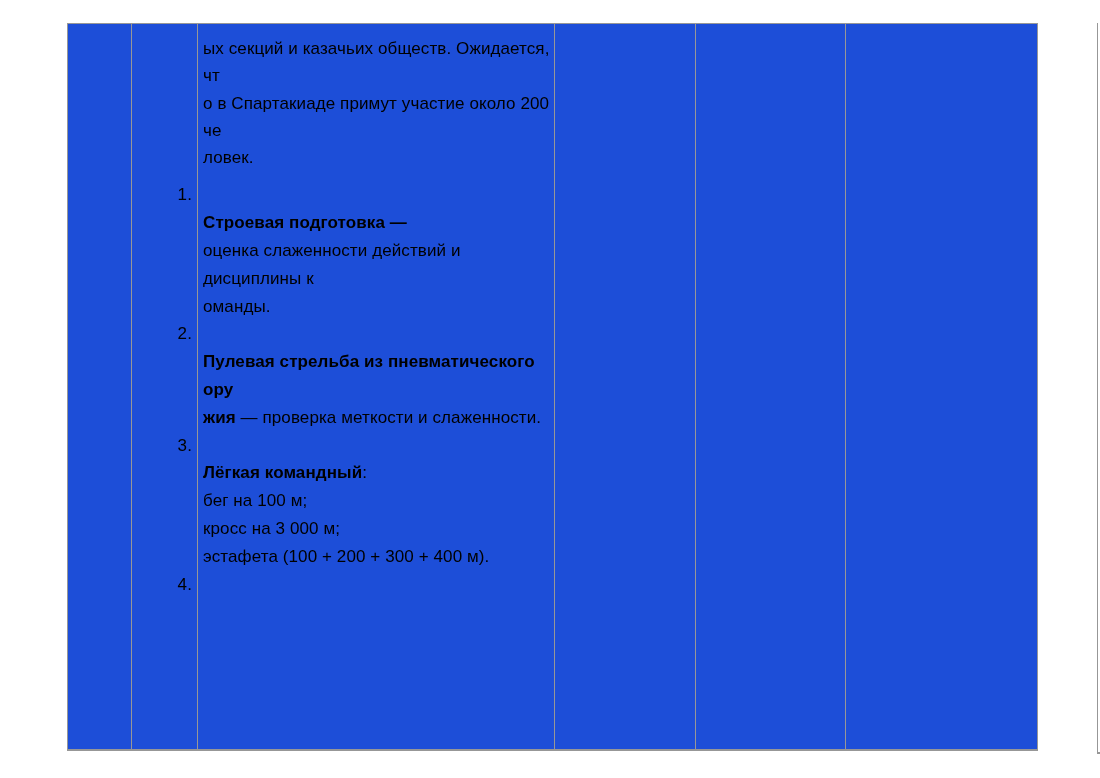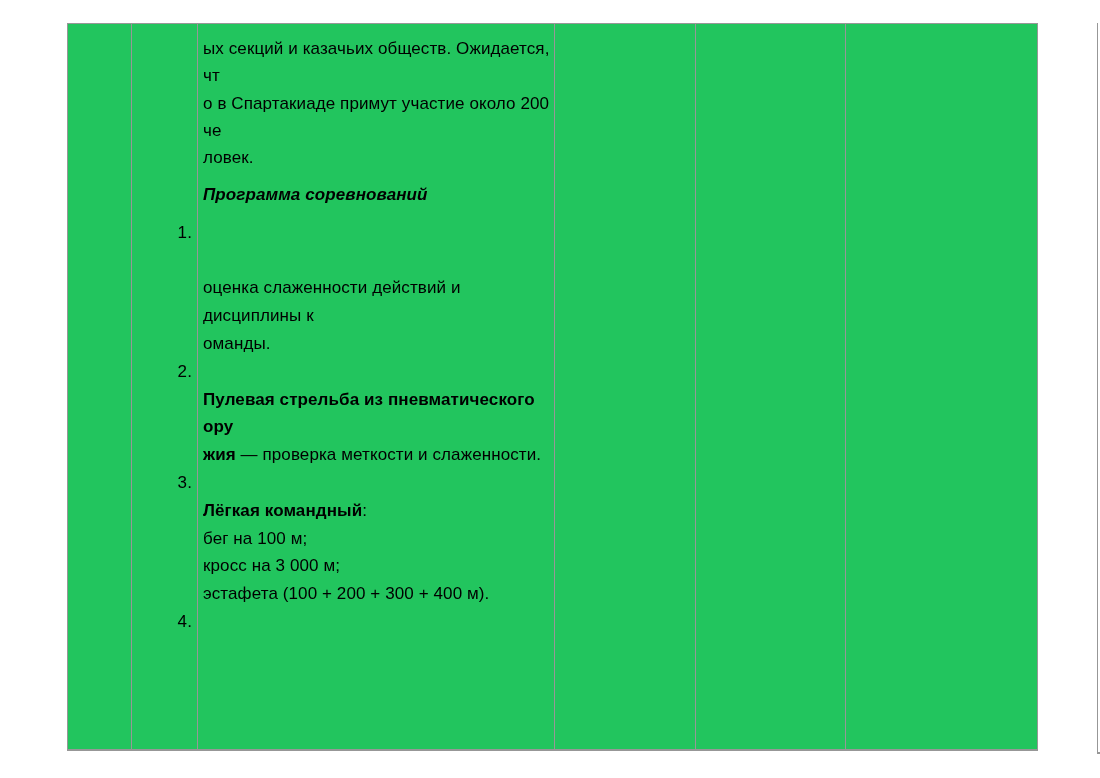--- a/index.html
+++ b/index.html
@@ -18,21 +18,21 @@
   .stage { position: relative; width: 1100px; height: 778px; }
 
   .doc-table {
     position: absolute;
     left: 67px; top: 23px;
     width: 971px; height: 728px;
     box-sizing: border-box;
     border: 1px solid var(--border-color);
     border-bottom-width: 2px;
     display: flex;
-    background: #22c55e;
+    background: #1d4ed8;
   }
   .col {
     box-sizing: border-box;
     height: 100%;
     flex: 0 0 auto;
   }
   .col + .col { border-left: 1px solid var(--border-color); }
   .col-1 { width: 63px; }
   .col-2 { width: 66px; }
   .col-3 { width: 357px; }
@@ -96,27 +96,26 @@
     <div class="col col-1"></div>
     <div class="col col-2"></div>
 
     <div class="col col-3">
       <div class="cell-content">
 
         <div class="para">ых секций и казачьих обществ. Ожидается, чт
 о в Спартакиаде примут участие около 200 че
 ловек.</div>
 
-        <div class="doc-heading">Программа соревнований</div>
 
 
         <div class="doc-list">
 
           <div class="list-item">
-            <span class="num">1.</span><span>
+            <span class="num">1.</span><span class="head">Строевая подготовка —</span><span>
 оценка слаженности действий и дисциплины к
 оманды.</span>
           </div>
 
           <div class="list-item">
             <span class="num">2.</span><span class="head">Пулевая стрельба из пневматического ору
 жия</span><span> — проверка меткости и слаженности.</span>
           </div>
 
           <div class="list-item">

